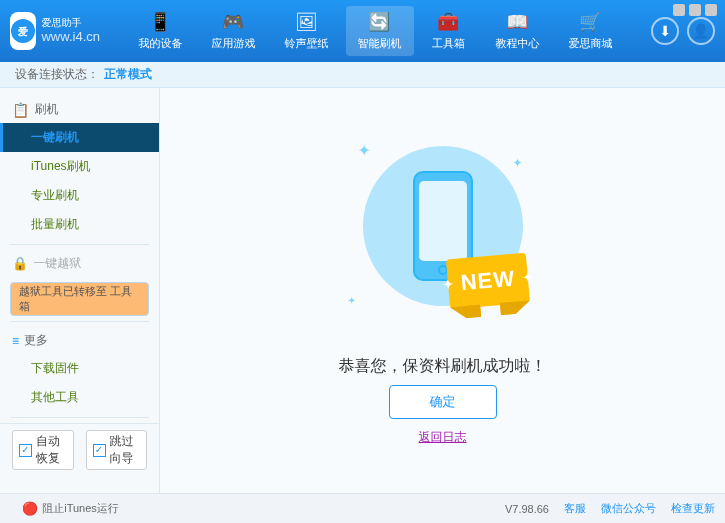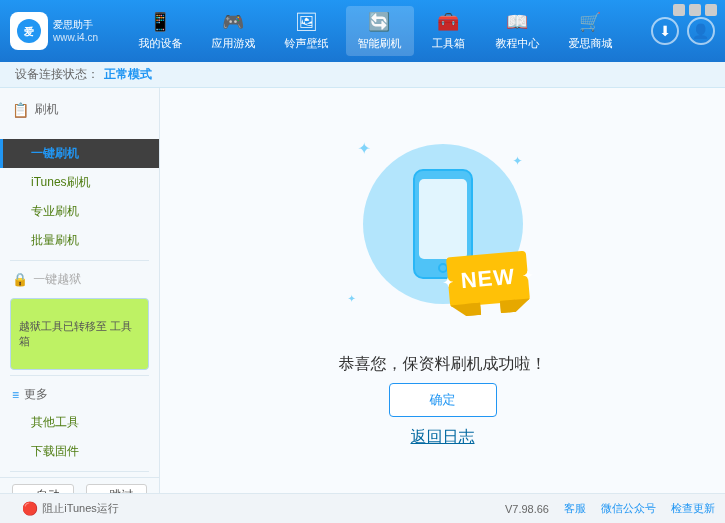--- a/index.html
+++ b/index.html
@@ -143,35 +143,34 @@
     .sidebar-item {
       padding: 6px 12px 6px 28px;
       cursor: pointer;
       color: #4d7c0f;
       font-size: 12px;
       border-left: 3px solid transparent;
     }
     .sidebar-item.active {
       color: #2196F3;
       border-left: 3px solid #2196F3;
-      background: #404040;
+      background: #0c4a6e;
       font-weight: bold;
-      margin-top: 16px;
     }
     .sidebar-divider {
       height: 1px;
       background: #dce8f0;
       margin: 5px 10px;
     }
     .sidebar-info-box {
       margin: 5px 10px;
-      background: #bef264;
+      background: #fdba74;
       border: 1px solid #b8d8f0;
       border-radius: 4px;
-      padding: 20px 8px;
+      padding: 1px 8px;
       font-size: 11px;
       color: #555;
     }
     .sidebar-more-header {
       display: flex;
       align-items: center;
       padding: 5px 12px;
       color: #666;
       font-size: 12px;
     }
@@ -311,22 +310,22 @@
       background: white;
       border: 1px solid #2196F3;
       color: #2196F3;
       padding: 7px 40px;
       border-radius: 4px;
       cursor: pointer;
       font-size: 13px;
       margin-bottom: 10px;
     }
     .back-link {
-      color: #0369a1;
-      font-size: 16px;
+      color: #a21caf;
+      font-size: 12px;
       cursor: pointer;
       text-decoration: underline;
     }
 
     
     .bottom-bar {
       height: 30px;
       background: #f0f4f8;
       border-top: 1px solid #dce8f0;
       display: flex;
@@ -409,21 +408,21 @@
     </div>
     <div class="logo-area">
       <div class="logo-icon">
         <svg width="26" height="26" viewBox="0 0 26 26">
           <circle cx="13" cy="13" r="12" fill="#2196F3"></circle>
           <text x="13" y="17" text-anchor="middle" fill="white" font-size="10" font-weight="bold">爱</text>
         </svg>
       </div>
       <div class="logo-text">
         <div>爱思助手</div>
-        <div style="font-size:10px;opacity:0.8;">www.i4.cn</div>
+        <div style="font-size:13px;opacity:0.8;">www.i4.cn</div>
       </div>
     </div>
 
     <div class="nav-items">
       <div class="nav-item">
         <div class="nav-icon">📱</div>
         <span class="nav-label">我的设备</span>
       </div>
       <div class="nav-item">
         <div class="nav-icon">🎮</div>
@@ -495,24 +494,24 @@
 工具箱</span>
       </div>
 
       <div class="sidebar-divider"></div>
 
       <div class="sidebar-more-header">
         <span class="sidebar-more-icon">≡</span>
         <span>更多</span>
       </div>
       <div class="sidebar-item">
+        <span>下载固件</span>
+      </div>
+      <div class="sidebar-item">
         <span>其他工具</span>
-      </div>
-      <div class="sidebar-item">
-        <span>下载固件</span>
       </div>
 
       <div class="sidebar-divider"></div>
 
       <div class="checkbox-area">
         <div class="checkbox-item">
           <div class="checkbox-box">
             <span class="checkbox-check">✓</span>
           </div>
           <span>自动恢复</span>

